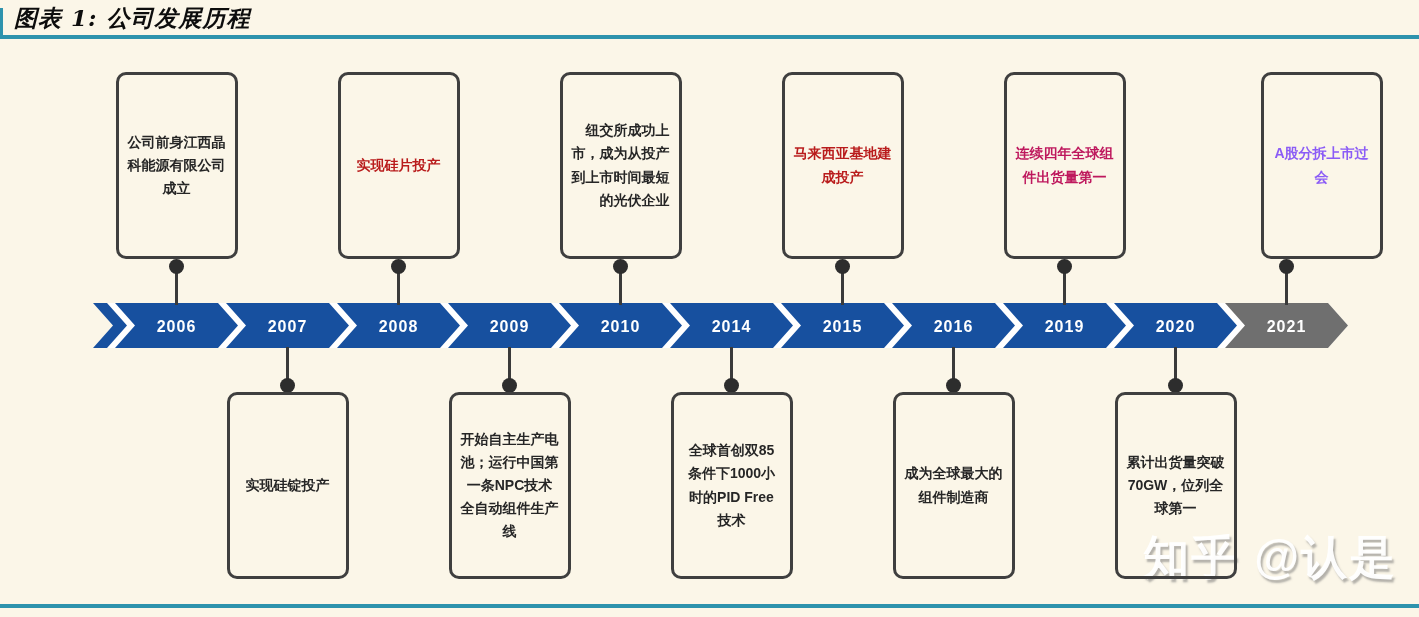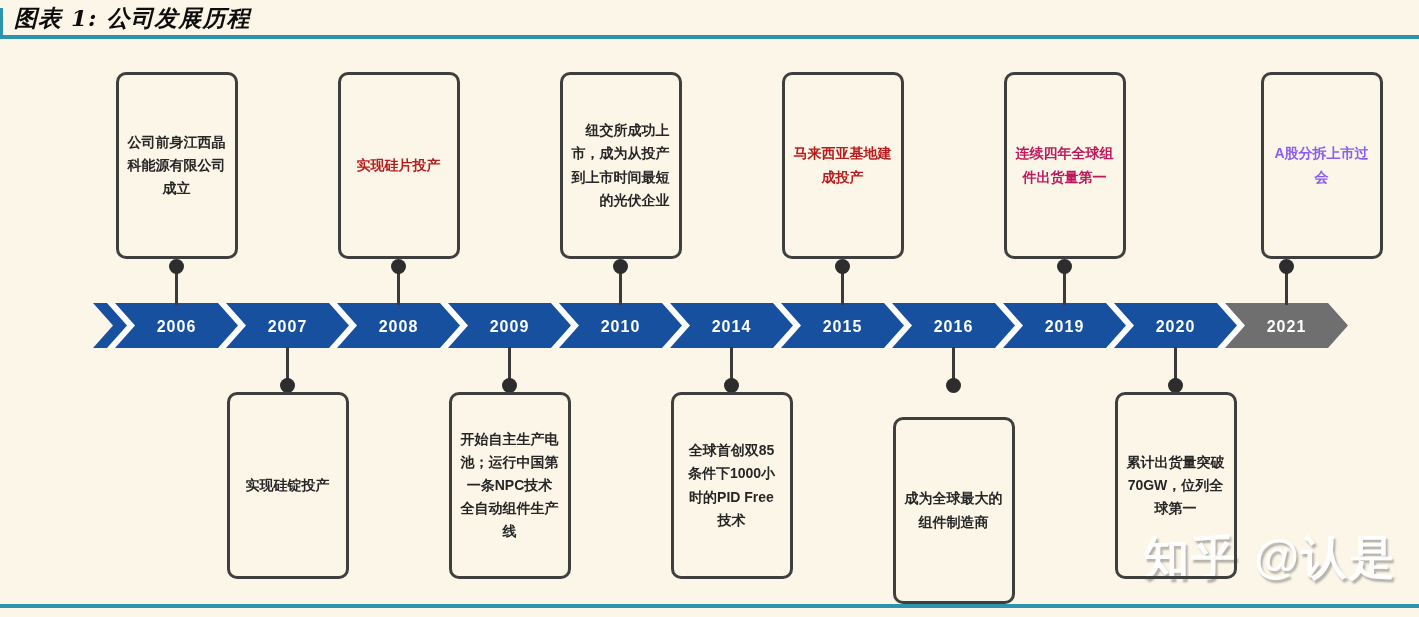--- a/index.html
+++ b/index.html
@@ -115,21 +115,21 @@
     </div>
     <div class="milestone-box" style="left: 559.5px; top: 72px; border-color: rgb(63, 63, 63); color: rgb(38, 38, 38); text-align: right;">
       <span>纽交所成功上市，成为从投产到上市时间最短的光伏企业</span>
     </div>
     <div class="milestone-box" style="left: 670.5px; top: 392px; border-color: rgb(63, 63, 63); color: rgb(38, 38, 38); justify-content: center;">
       <span>全球首创双85条件下1000小时的PID Free技术</span>
     </div>
     <div class="milestone-box" style="left: 781.5px; top: 72px; border-color: rgb(63, 63, 63); color: #b91c1c;">
       <span>马来西亚基地建成投产</span>
     </div>
-    <div class="milestone-box" style="left: 892.5px; top: 392px; border-color: rgb(63, 63, 63); color: rgb(38, 38, 38); margin-top: 25px;">
+    <div class="milestone-box" style="left: 892.5px; top: 392px; border-color: rgb(63, 63, 63); color: rgb(38, 38, 38);">
       <span>成为全球最大的组件制造商</span>
     </div>
     <div class="milestone-box" style="left: 1003.5px; top: 72px; border-color: rgb(63, 63, 63); color: #be185d;">
       <span>连续四年全球组件出货量第一</span>
     </div>
     <div class="milestone-box" style="left: 1114.5px; top: 392px; border-color: rgb(63, 63, 63); color: rgb(38, 38, 38);">
       <span>累计出货量突破70GW，位列全球第一</span>
     </div>
     <div class="milestone-box" style="left: 1225.5px; top: 72px; border-color: rgb(63, 63, 63); color: #8b5cf6; margin-left: 35px;">
       <span>A股分拆上市过会</span>

